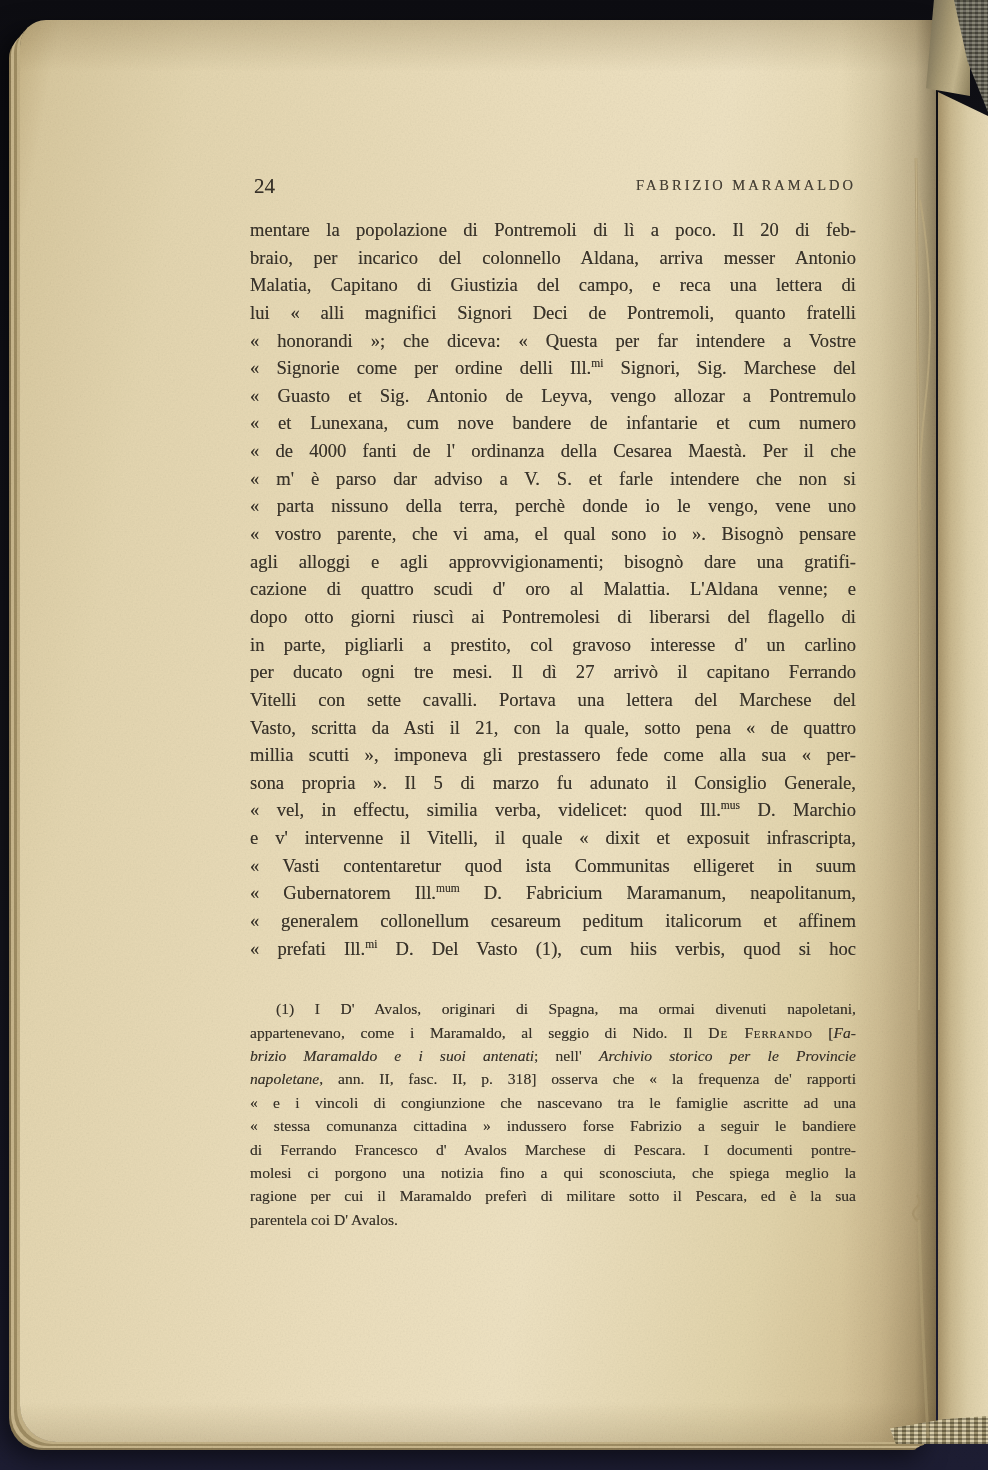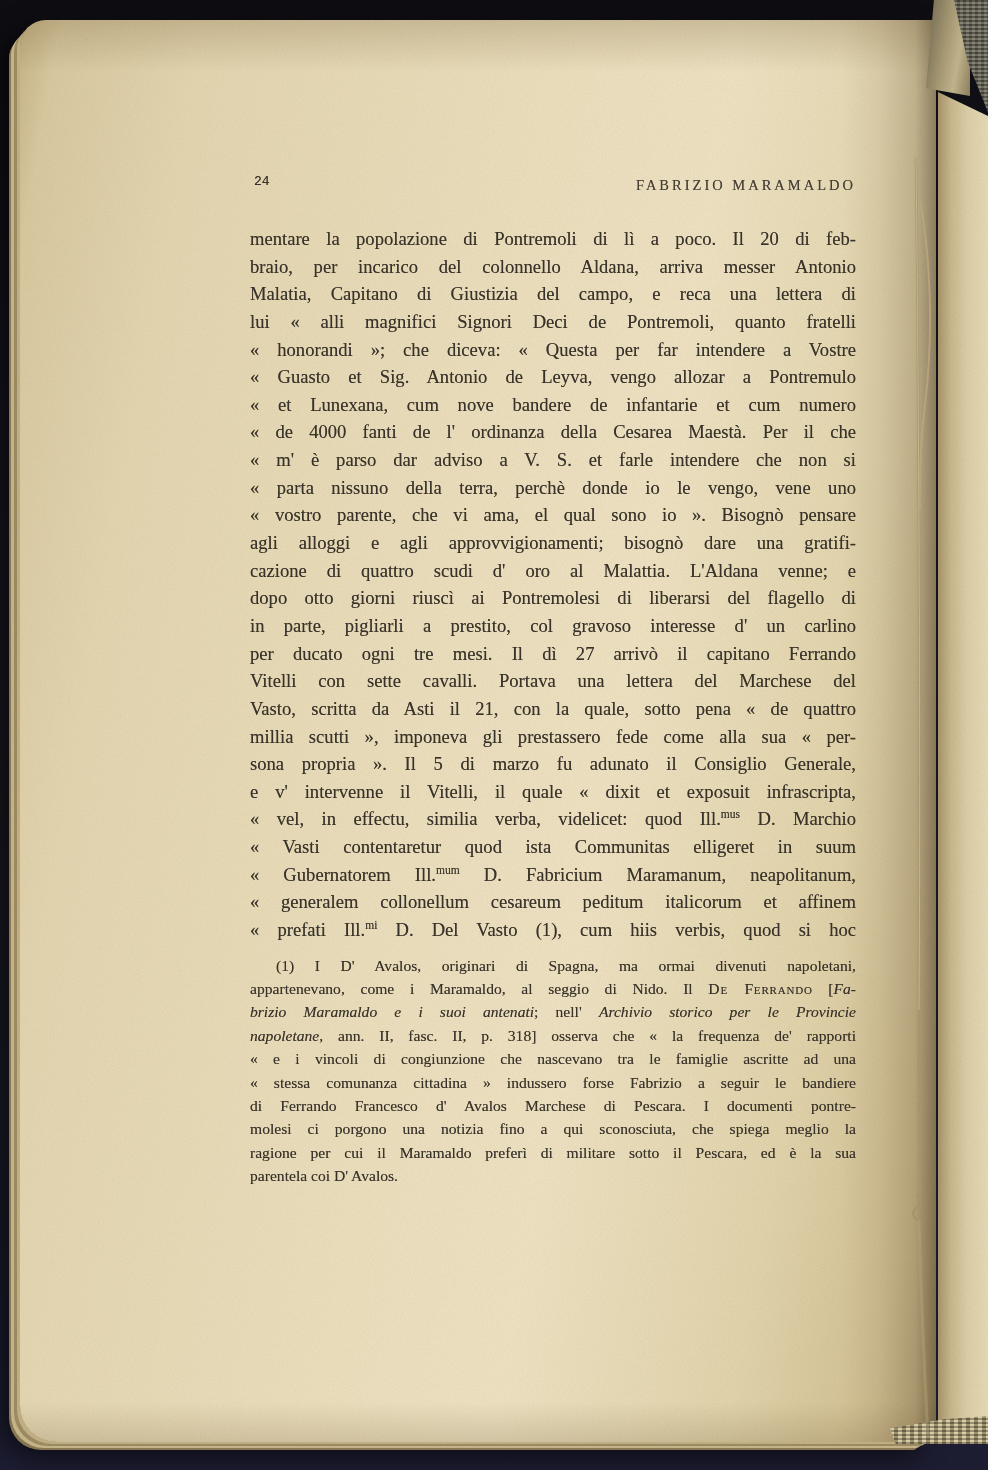--- a/index.html
+++ b/index.html
@@ -63,31 +63,31 @@
   }
 
   .thread-svg{position:absolute;left:0;top:0;pointer-events:none;}
 
   
   .content{
     position:absolute;left:250px;top:172px;width:606px;color:var(--ink);
     text-shadow:0 0 .4px rgba(57,51,42,.55);
   }
   .header-row{position:relative;height:30px;}
-  .page-num{position:absolute;left:4px;top:2px;font-size:13px;font-family:Liberation Mono, monospace;}
+  .page-num{position:absolute;left:4px;top:2px;font-size:21px;}
   .running-title{
     position:absolute;left:0;right:0;top:5px;text-align:right;
     font-size:14.5px;letter-spacing:3px;color:#46403694;color:#474136;
   }
-  .body-text{margin-top:23px;font-size:18.6px;}
+  .body-text{margin-top:14px;font-size:18.6px;}
   .body-text .tline{
     height:27.65px;line-height:27.65px;white-space:nowrap0;
     text-align:justify;text-align-last:justify;
   }
-  .footnote{margin-top:10px;font-size:15.6px;}
+  .footnote{margin-top:35px;font-size:15.6px;}
   .footnote .tline{
     height:23.4px;line-height:23.4px;
     text-align:justify;text-align-last:justify;
   }
   .footnote .tline:first-child{text-indent:26px;}
   .footnote .tline:last-child{text-align-last:left;}
   .tline sup{font-size:.62em;line-height:0;vertical-align:super;}
   .tline em{font-style:italic;}
   .tline .sc{font-variant:small-caps;letter-spacing:.8px;}
 
@@ -117,37 +117,38 @@
     <div class="header-row">
       <span class="page-num">24</span>
       <span class="running-title">FABRIZIO MARAMALDO</span>
     </div>
     <div class="body-text">
         <div class="tline">mentare la popolazione di Pontremoli di lì a poco. Il 20 di feb-</div>
         <div class="tline">braio, per incarico del colonnello Aldana, arriva messer Antonio</div>
         <div class="tline">Malatia, Capitano di Giustizia del campo, e reca una lettera di</div>
         <div class="tline">lui « alli magnifici Signori Deci de Pontremoli, quanto fratelli</div>
         <div class="tline">« honorandi »; che diceva: « Questa per far intendere a Vostre</div>
+        <div class="tline">« Signorie come per ordine delli Ill.<sup>mi</sup> Signori, Sig. Marchese del</div>
         <div class="tline">« Guasto et Sig. Antonio de Leyva, vengo allozar a Pontremulo</div>
         <div class="tline">« et Lunexana, cum nove bandere de infantarie et cum numero</div>
         <div class="tline">« de 4000 fanti de l' ordinanza della Cesarea Maestà. Per il che</div>
         <div class="tline">« m' è parso dar adviso a V. S. et farle intendere che non si</div>
         <div class="tline">« parta nissuno della terra, perchè donde io le vengo, vene uno</div>
         <div class="tline">« vostro parente, che vi ama, el qual sono io ». Bisognò pensare</div>
         <div class="tline">agli alloggi e agli approvvigionamenti; bisognò dare una gratifi-</div>
         <div class="tline">cazione di quattro scudi d' oro al Malattia. L'Aldana venne; e</div>
         <div class="tline">dopo otto giorni riuscì ai Pontremolesi di liberarsi del flagello di</div>
         <div class="tline">in parte, pigliarli a prestito, col gravoso interesse d' un carlino</div>
         <div class="tline">per ducato ogni tre mesi. Il dì 27 arrivò il capitano Ferrando</div>
         <div class="tline">Vitelli con sette cavalli. Portava una lettera del Marchese del</div>
         <div class="tline">Vasto, scritta da Asti il 21, con la quale, sotto pena « de quattro</div>
         <div class="tline">millia scutti », imponeva gli prestassero fede come alla sua « per-</div>
         <div class="tline">sona propria ». Il 5 di marzo fu adunato il Consiglio Generale,</div>
+        <div class="tline">« vel, in effectu, similia verba, videlicet: quod Ill.<sup>mus</sup> D. Marchio</div>
         <div class="tline">e v' intervenne il Vitelli, il quale « dixit et exposuit infrascripta,</div>
-        <div class="tline">« vel, in effectu, similia verba, videlicet: quod Ill.<sup>mus</sup> D. Marchio</div>
         <div class="tline">« Vasti contentaretur quod ista Communitas elligeret in suum</div>
         <div class="tline">« Gubernatorem Ill.<sup>mum</sup> D. Fabricium Maramanum, neapolitanum,</div>
         <div class="tline">« generalem collonellum cesareum peditum italicorum et affinem</div>
         <div class="tline">« prefati Ill.<sup>mi</sup> D. Del Vasto (1), cum hiis verbis, quod si hoc</div>
       </div>
     <div class="footnote">
         <div class="tline">(1) I D' Avalos, originari di Spagna, ma ormai divenuti napoletani,</div>
         <div class="tline">appartenevano, come i Maramaldo, al seggio di Nido. Il <span class="sc">De Ferrando</span> [<em>Fa-</em></div>
         <div class="tline"><em>brizio Maramaldo e i suoi antenati</em>; nell' <em>Archivio storico per le Provincie</em></div>
         <div class="tline"><em>napoletane</em>, ann. II, fasc. II, p. 318] osserva che « la frequenza de' rapporti</div>

